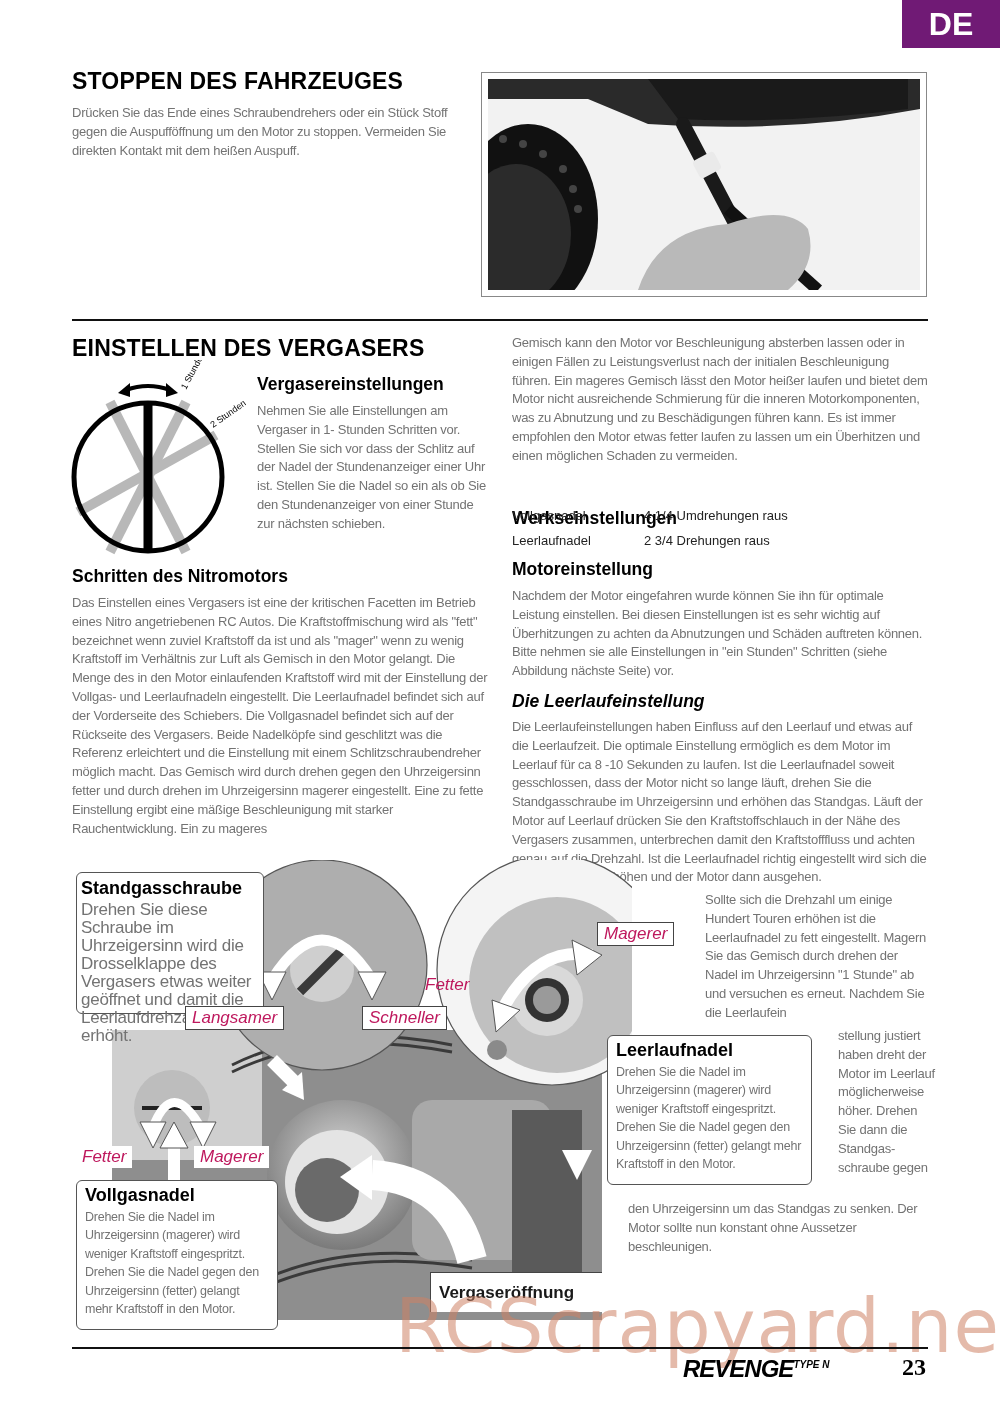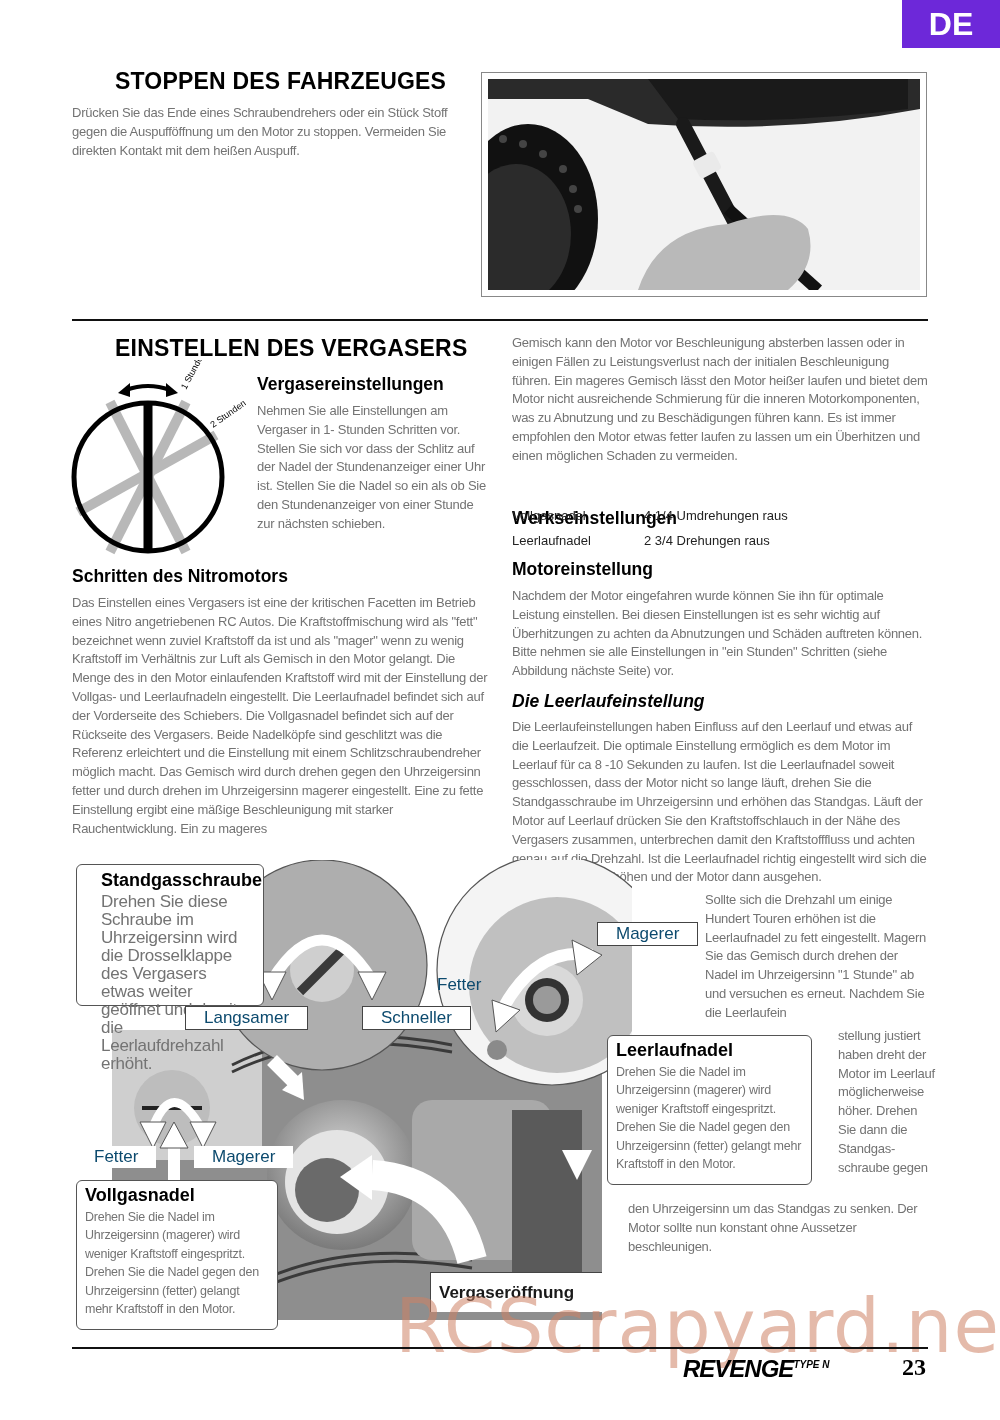--- a/index.html
+++ b/index.html
@@ -1,28 +1,28 @@
 <!DOCTYPE html>
 <html><head>
 <meta charset="utf-8">
 <style>
   * { box-sizing: border-box; margin: 0; padding: 0; }
   html, body { width: 1000px; height: 1420px; background: #ffffff; overflow: hidden; }
   body { position: relative; font-family: "Liberation Sans", sans-serif; color: #1a1a1a; }
   .abs { position: absolute; }
-  .lang-tab { left: 902px; top: 0; width: 98px; height: 48px; background: #6d28d9; color: #fff;
+  .lang-tab { left: 902px; top: 0; width: 98px; height: 48px; background: #701a75; color: #fff;
     font-weight: bold; font-size: 32px; display: flex; align-items: center; justify-content: center; text-align: center; }
-  h1.sec { font-size: 23px; font-weight: bold; letter-spacing: 0.2px; color: #000; margin-left: 43px; }
+  h1.sec { font-size: 23px; font-weight: bold; letter-spacing: 0.2px; color: #000; }
   h2.sub { font-size: 17.5px; font-weight: bold; color: #000; }
   p.body { font-size: 13px; line-height: 18.8px; color: #737373; letter-spacing: -0.25px; transform-origin: left top; }
   .rule { height: 2px; background: #111; }
   .photo-frame { border: 1px solid #888; background: #fff; padding: 6px; }
   .photo { width: 100%; height: 100%; background: linear-gradient(180deg, #eeeeee 0%, #f7f7f7 40%, #e8e8e8 100%); position: relative; overflow: hidden; }
   .callout { border: 1.2px solid #555; border-radius: 6px; background: #fff; }
-  .label-box { background: #fff; border: 1.2px solid #444; font-size: 17px; padding: 1px 18px; color: #0c4a6e; }
+  .label-box { background: #fff; border: 1.2px solid #444; font-style: italic; font-size: 17px; padding: 1px 6px; color: #be185d; }
   .spec-row { display: flex; font-size: 13px; color: #222; line-height: 25px; }
   .spec-row .k { width: 132px; }
   .watermark { font-size: 74px; color: rgba(205,130,100,0.55); letter-spacing: 1px; font-family: "DejaVu Sans", sans-serif; }
   .brand { font-style: italic; font-weight: 900; font-size: 24px; letter-spacing: -1px; color: #000; }
   .brand sup { font-size: 10px; font-weight: bold; letter-spacing: 0; }
   .pagenum { font-weight: bold; font-size: 24px; color: #000; }
 </style>
 </head>
 <body>
 
@@ -150,21 +150,21 @@
     <polygon points="118,262 144,262 131,288" fill="#fff" stroke="#555"></polygon>
     <rect x="96" y="285" width="12" height="50" fill="#fff"></rect>
     <polygon points="88,288 116,288 102,262" fill="#fff" stroke="#555"></polygon>
     <path d="M400 400 Q380 320 300 315" fill="none" stroke="#fff" stroke-width="30"></path>
     <polygon points="300,295 268,317 300,340" fill="#fff"></polygon>
     <path d="M200 200 L225 225" stroke="#fff" stroke-width="14"></path>
     <polygon points="232,240 210,230 230,212" fill="#fff"></polygon>
     <polygon points="490,290 520,290 505,320" fill="#fff"></polygon>
   </svg>
 
-  <div class="abs callout" style="left:4px; top:4px; width:188px; height:142px; padding:5px 24px;">
+  <div class="abs callout" style="left:4px; top:12px; width:188px; height:142px; padding:5px 4px;">
     <h2 class="sub" style="font-size:18px;">Standgasschraube</h2>
     <p class="body" style="font-size:17px; line-height:18px; margin-top:2px;">Drehen Sie diese Schraube im Uhrzeigersinn wird die Drosselklappe des Vergasers etwas weiter geöffnet und damit die Leerlaufdrehzahl erhöht.</p>
   </div>
   <div class="abs label-box" style="left:113px; top:146px;">Langsamer</div>
   <div class="abs label-box" style="left:266px; top:146px;margin-left:24px;">Schneller</div>
 
   <div class="abs label-box" style="left:525px; top:62px;">Magerer</div>
   <div class="abs label-box" style="left:347px; top:114px; border:none; background:transparent;">Fetter</div>
 
   <div class="abs label-box" style="left:4px; top:286px; border:none;">Fetter</div>

